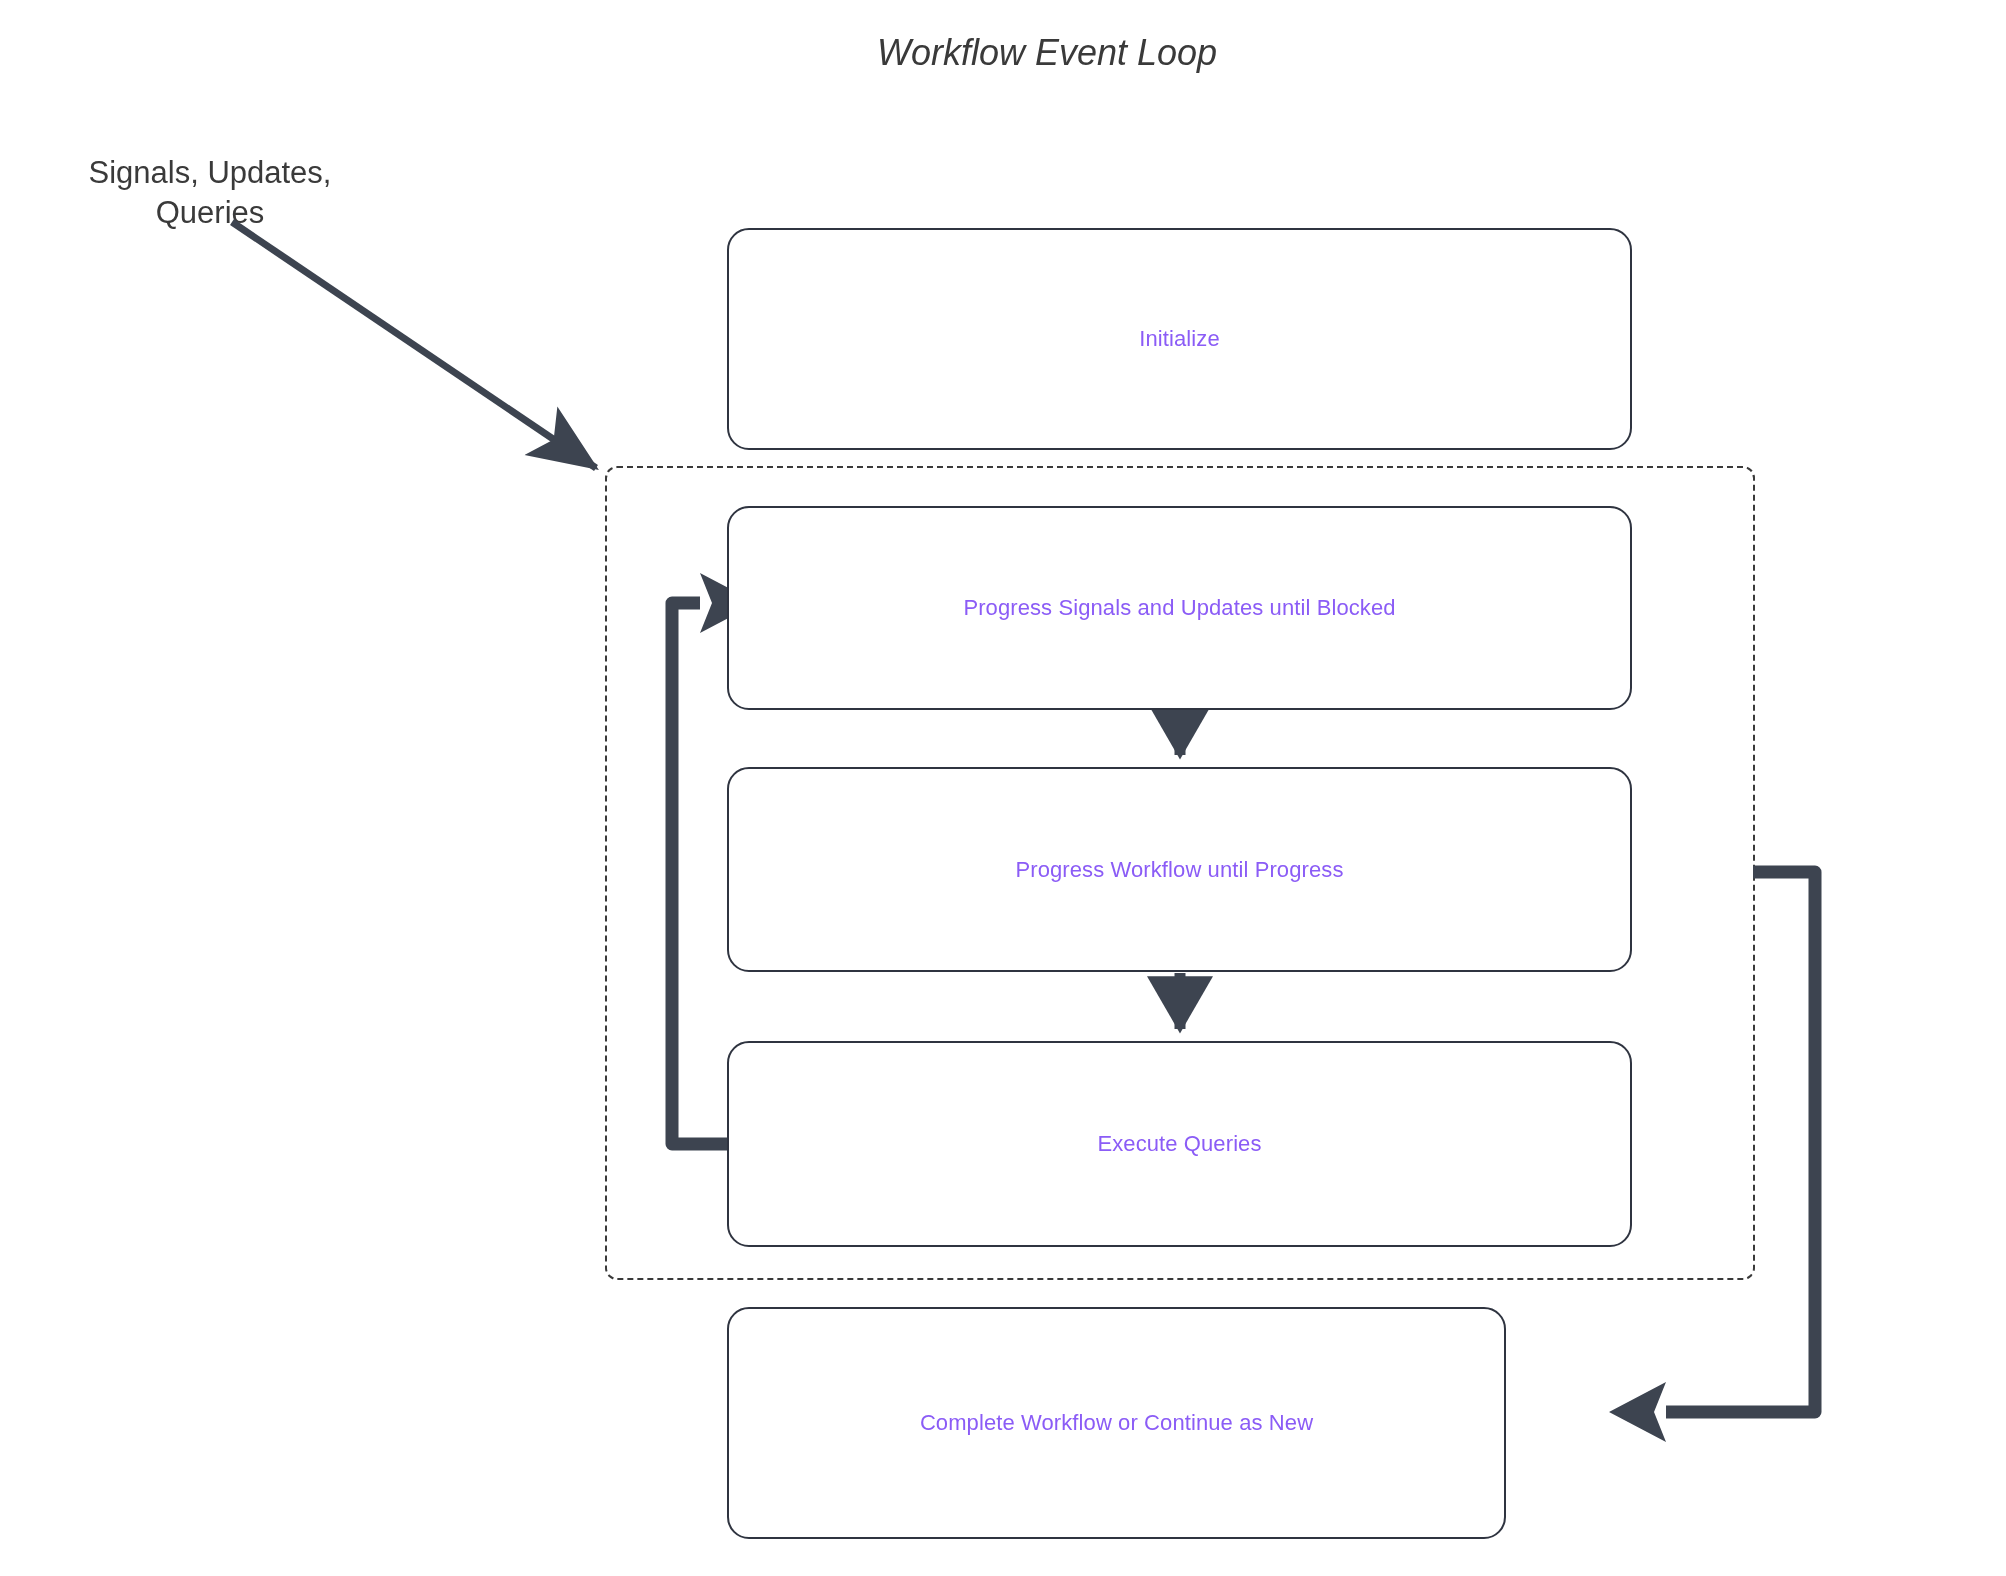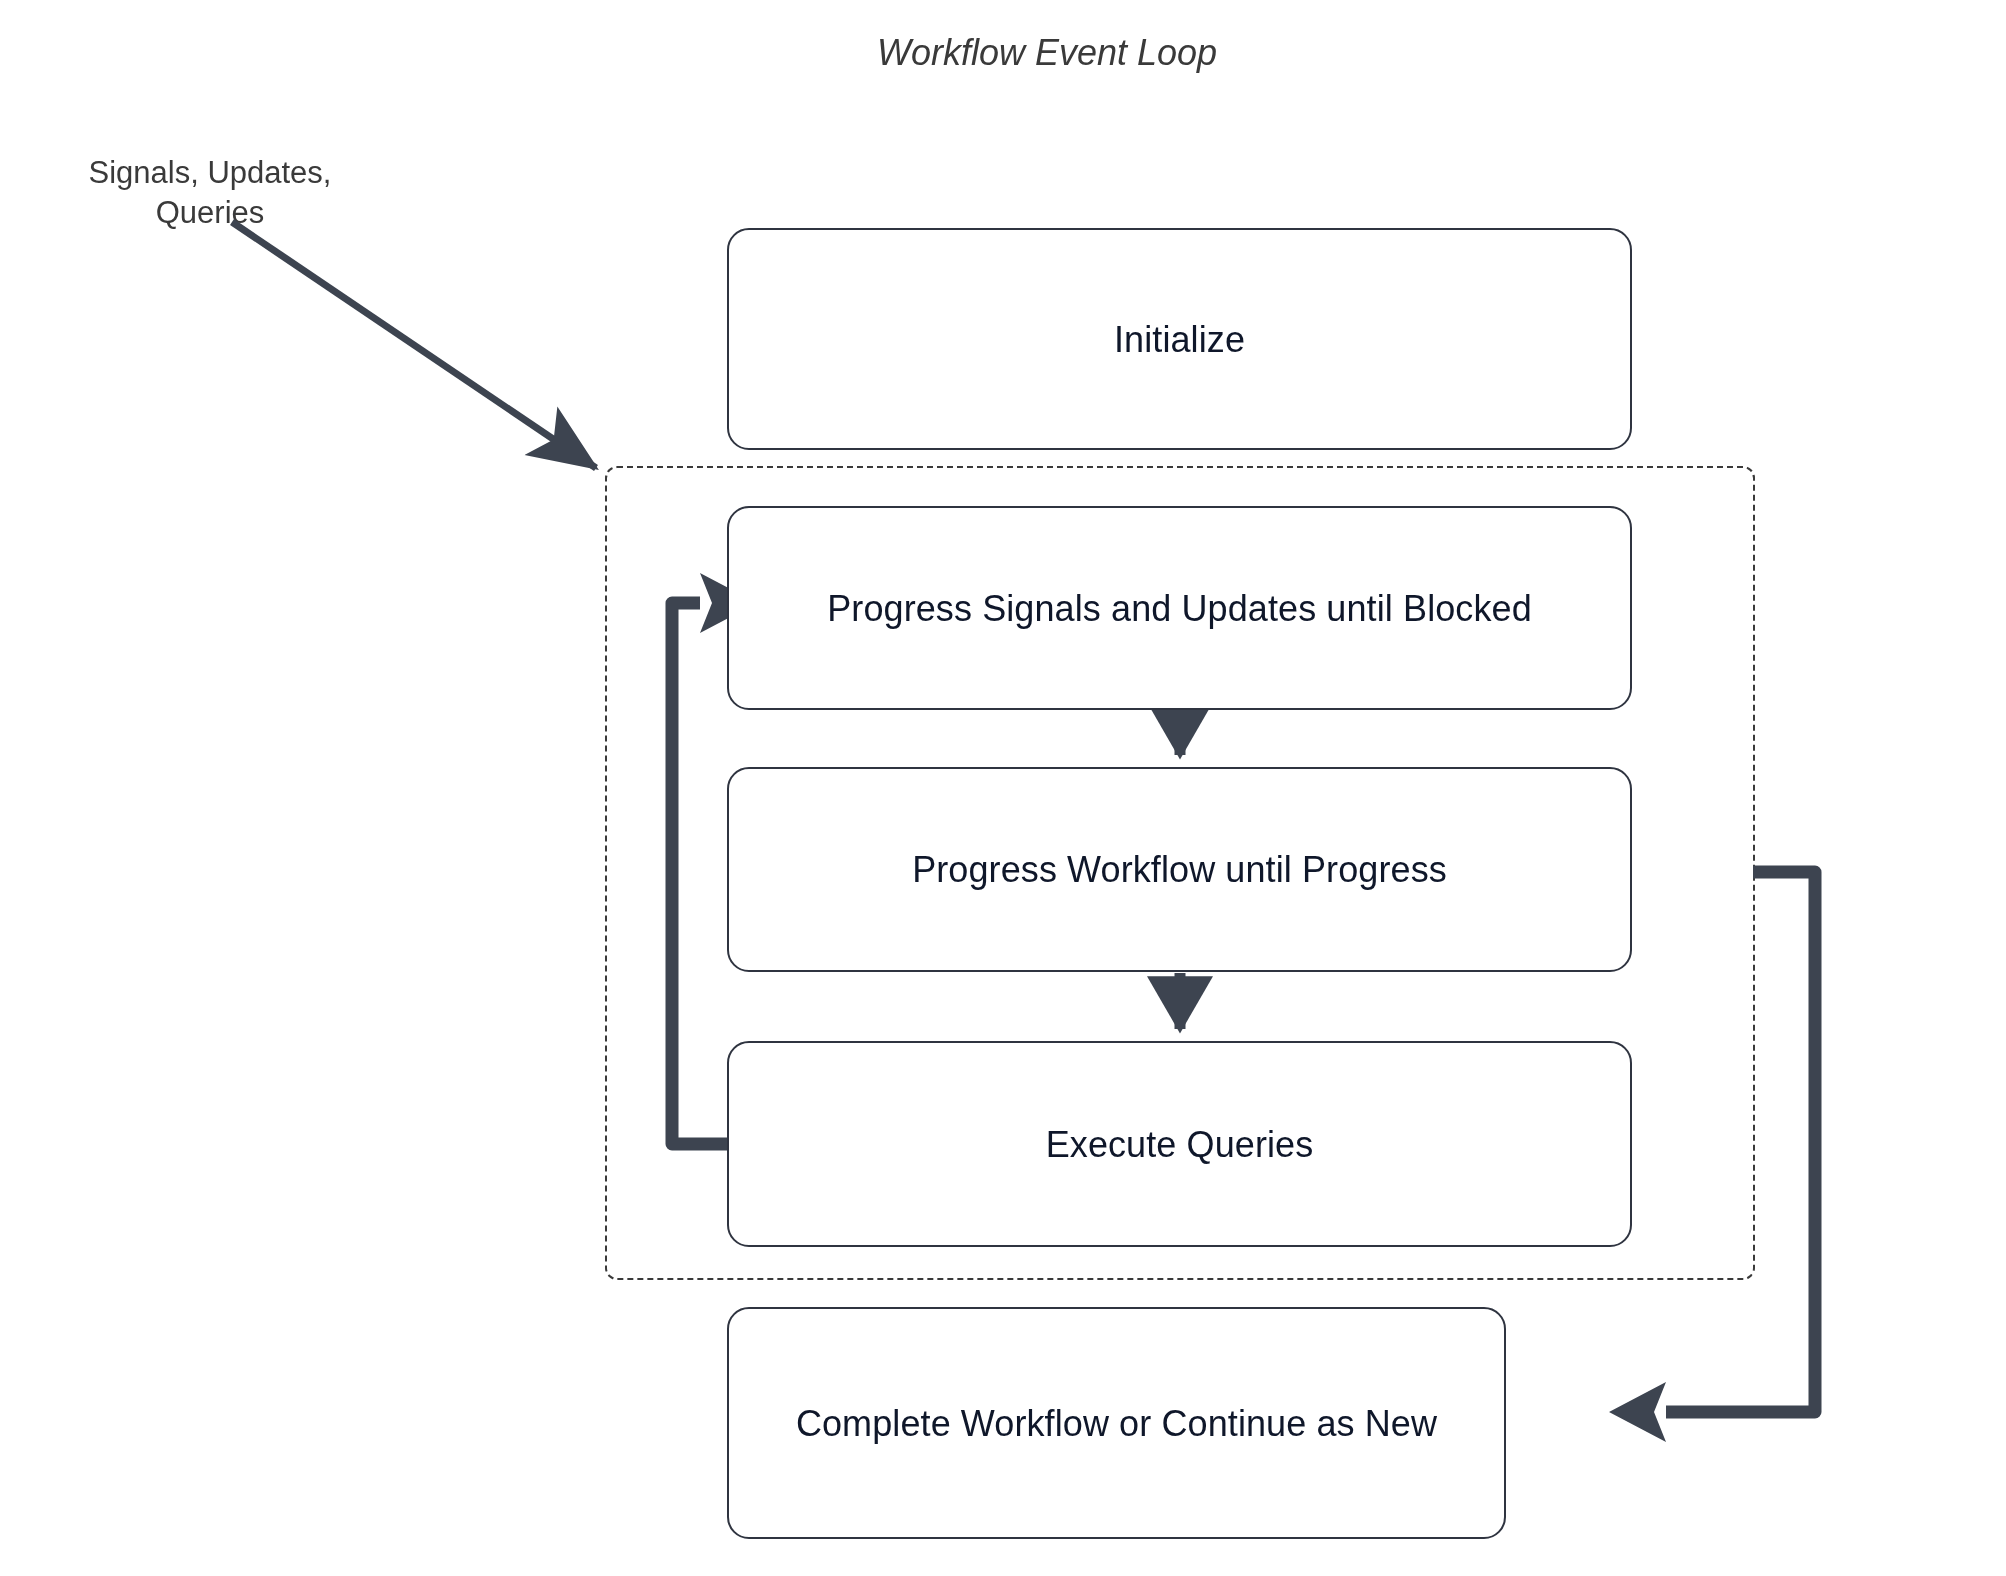--- a/index.html
+++ b/index.html
@@ -35,22 +35,22 @@
     box-sizing: border-box;
     border: 2px solid #2f3440;
     border-radius: 22px;
     background: #ffffff;
     display: flex;
     align-items: center;
     justify-content: center;
     text-align: center;
   }
   .node .node-label {
-    font-size: 36px;
-    color: #0f172a;
+    font-size: 22px;
+    color: #8b5cf6;
     line-height: 1.25;
     letter-spacing: 0.1px;
   }
   #diagram-title {
     position: absolute;
     left: 0;
     top: 32px;
     width: 2006px;
     text-align: center;
     font-size: 36px;

